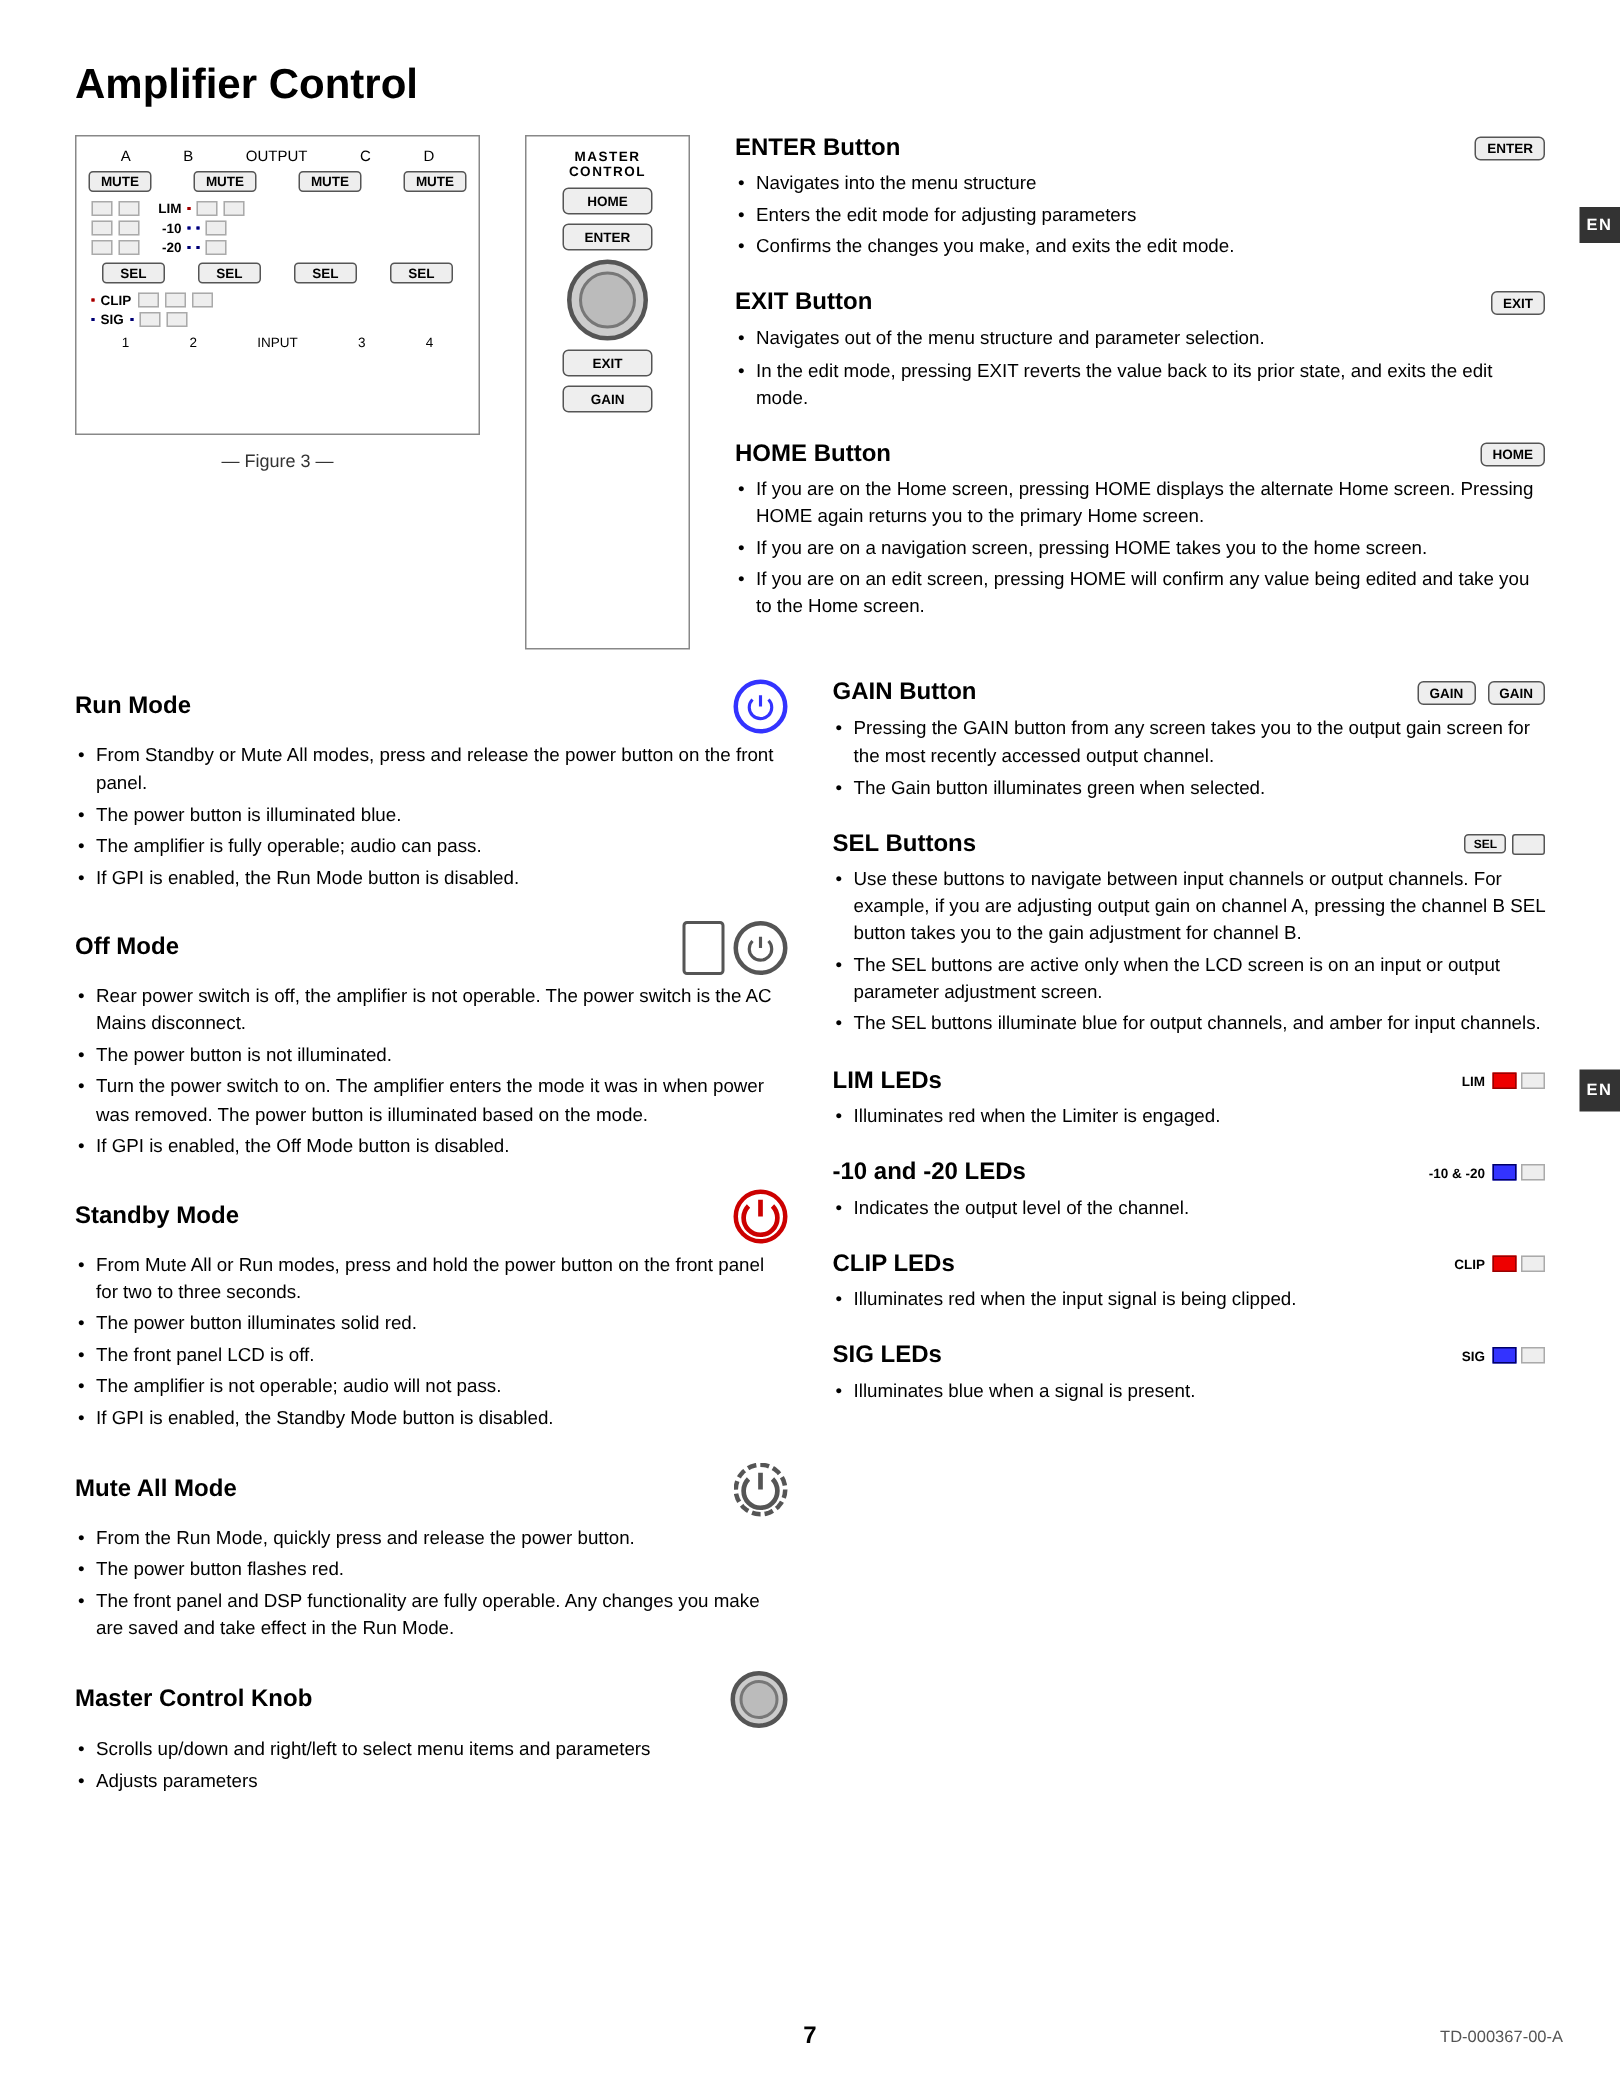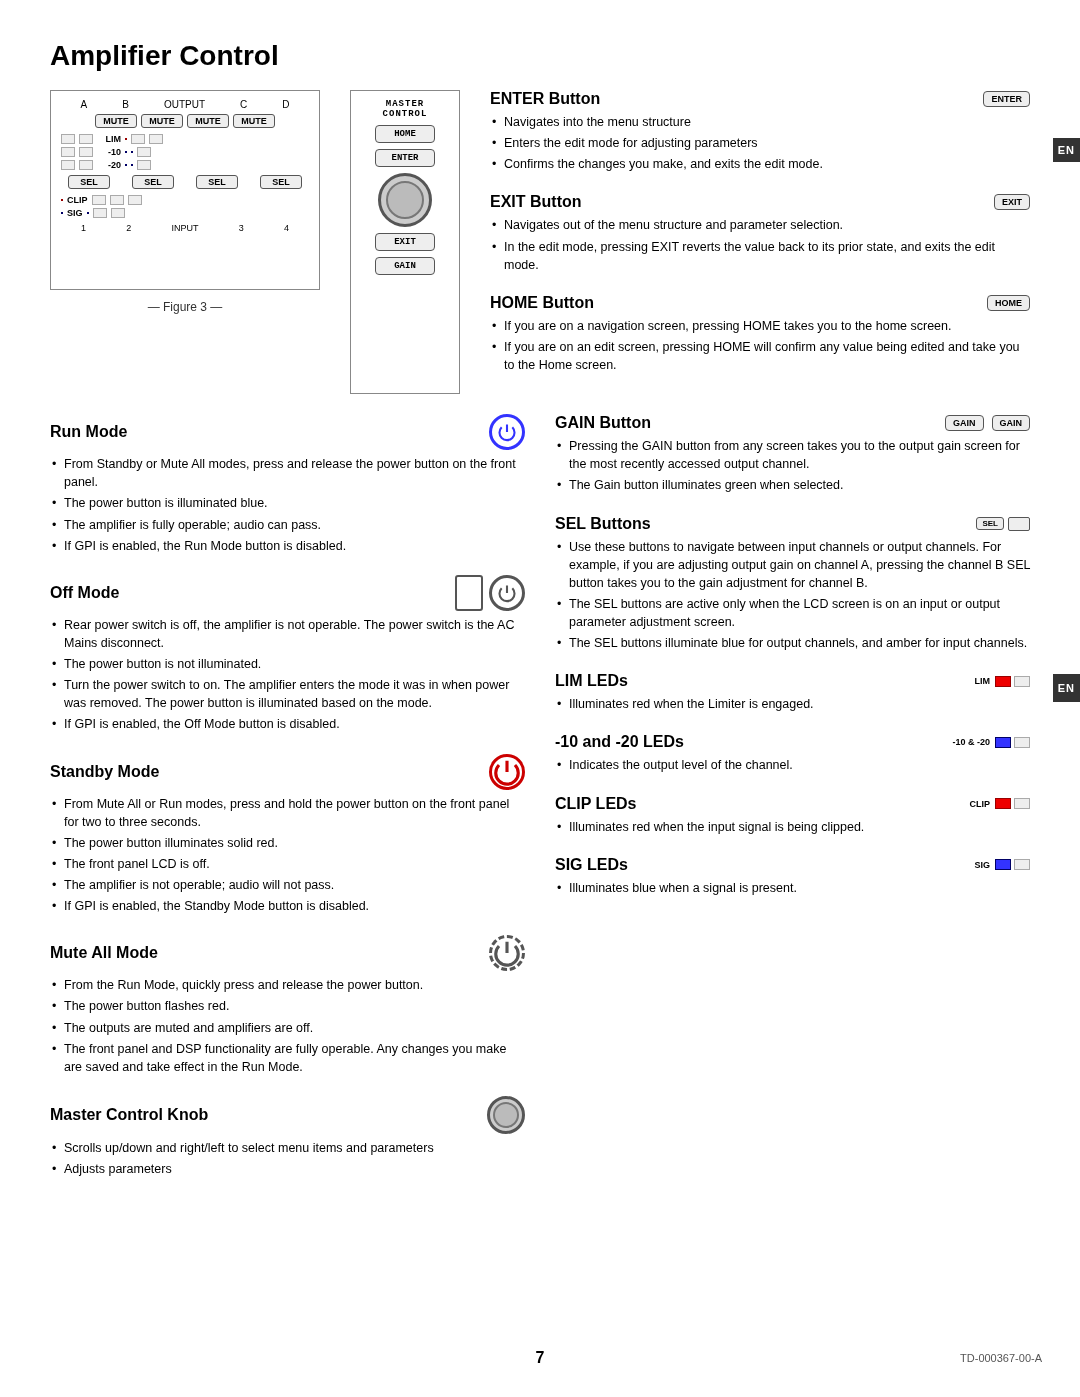--- a/index.html
+++ b/index.html
@@ -36,21 +36,21 @@
       display: flex;
       justify-content: space-around;
       font-size: 10px;
       margin-bottom: 4px;
       padding: 0 4px;
     }
     .mute-row {
       display: flex;
       gap: 4px;
       margin-bottom: 6px;
-      justify-content: center;
+      justify-content: space-between;
     }
     .mute-btn {
       border: 1.5px solid #555;
       border-radius: 3px;
       padding: 1px 4px;
       font-size: 9px;
       font-weight: bold;
       background: #eee;
       width: 42px;
       text-align: center;
@@ -119,21 +119,20 @@
     .master-box {
       border: 1.5px solid #888;
       padding: 8px 10px;
       width: 110px;
       min-height: 200px;
       display: flex;
       flex-direction: column;
       align-items: center;
       gap: 6px;
       font-size: 9px;
-      font-family: Liberation Mono, monospace;
     }
     .master-label {
       font-size: 9px;
       font-weight: bold;
       text-align: center;
       letter-spacing: 1px;
     }
     .master-btn {
       border: 1.5px solid #555;
       border-radius: 4px;
@@ -474,20 +473,21 @@
         <li>In the edit mode, pressing EXIT reverts the value back to its prior state, and exits the edit mode.</li>
       </ul>
     </div>
 
     <div class="section">
       <div class="section-title-row">
         <span class="section-title-text">HOME Button</span>
         <span class="icon-btn">HOME</span>
       </div>
       <ul>
+        <li>If you are on the Home screen, pressing HOME displays the alternate Home screen.  Pressing HOME again returns you to the primary Home screen.</li>
         <li>If you are on a navigation screen, pressing HOME takes you to the home screen.</li>
         <li>If you are on an edit screen, pressing HOME will confirm any value being edited and take you to the Home screen.</li>
       </ul>
     </div>
   </div>
 </div>
 
 <div class="main-content" style="position:relative;">
 
   <div class="left-col">
@@ -552,21 +552,20 @@
         <span class="section-title-text">Mute All Mode</span>
         <div class="mute-all-icon">
           <svg viewBox="0 0 24 24" fill="none" stroke="#555" stroke-width="2.5">
             <path d="M12 3v9M5.6 6.4a9 9 0 1 0 12.8 0"></path>
           </svg>
         </div>
       </div>
       <ul>
         <li>From the Run Mode, quickly press and release the power button.</li>
         <li>The power button flashes red.</li>
-        <li>The outputs are muted and amplifiers are off.</li>
         <li>The front panel and DSP functionality are fully operable. Any changes you make are saved and take effect in the Run Mode.</li>
       </ul>
     </div>
 
     <div class="section">
       <div class="section-title-row">
         <span class="section-title-text">Master Control Knob</span>
         <div style="width:38px;height:38px;border-radius:50%;border:3px solid #555;background:#ccc;display:flex;align-items:center;justify-content:center;">
           <div style="width:26px;height:26px;border-radius:50%;border:2px solid #777;background:#bbb;"></div>
         </div>

